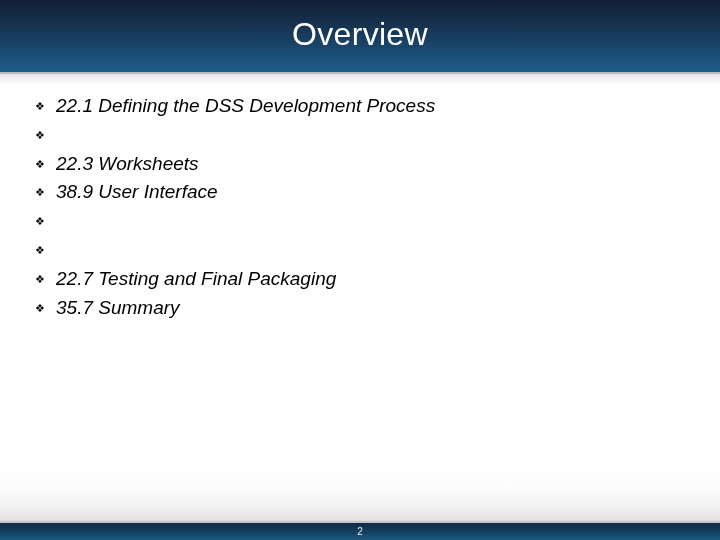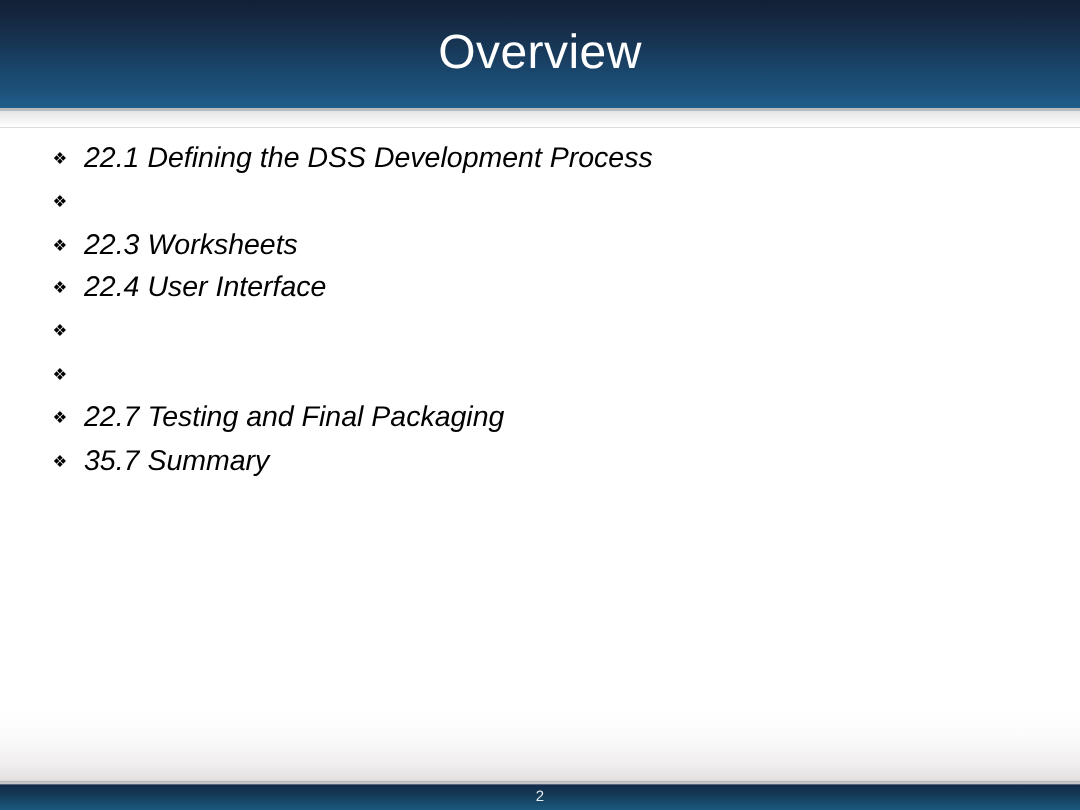--- a/index.html
+++ b/index.html
@@ -11,21 +11,21 @@
     height: 540px;
     background: #ffffff;
     font-family: "Liberation Sans", sans-serif;
     overflow: hidden;
   }
 
   .slide {
     position: relative;
     width: 720px;
     height: 540px;
-    background: #737373;
+    background: #be185d;
   }
 
   
   .header-band {
     position: absolute;
     left: 0;
     top: 0;
     width: 720px;
     height: 72px;
     background: linear-gradient(to bottom,
@@ -196,21 +196,21 @@
         <span class="bullet-marker">❖</span>
       </li>
 
       <li class="bullet-item">
         <span class="bullet-marker">❖</span>
         <span class="bullet-text">22.3 Worksheets</span>
       </li>
 
       <li class="bullet-item">
         <span class="bullet-marker">❖</span>
-        <span class="bullet-text">22.4 User Interface</span>
+        <span class="bullet-text">38.9 User Interface</span>
       </li>
 
       <li class="bullet-item">
         <span class="bullet-marker">❖</span>
       </li>
 
       <li class="bullet-item">
         <span class="bullet-marker">❖</span>
       </li>
 

